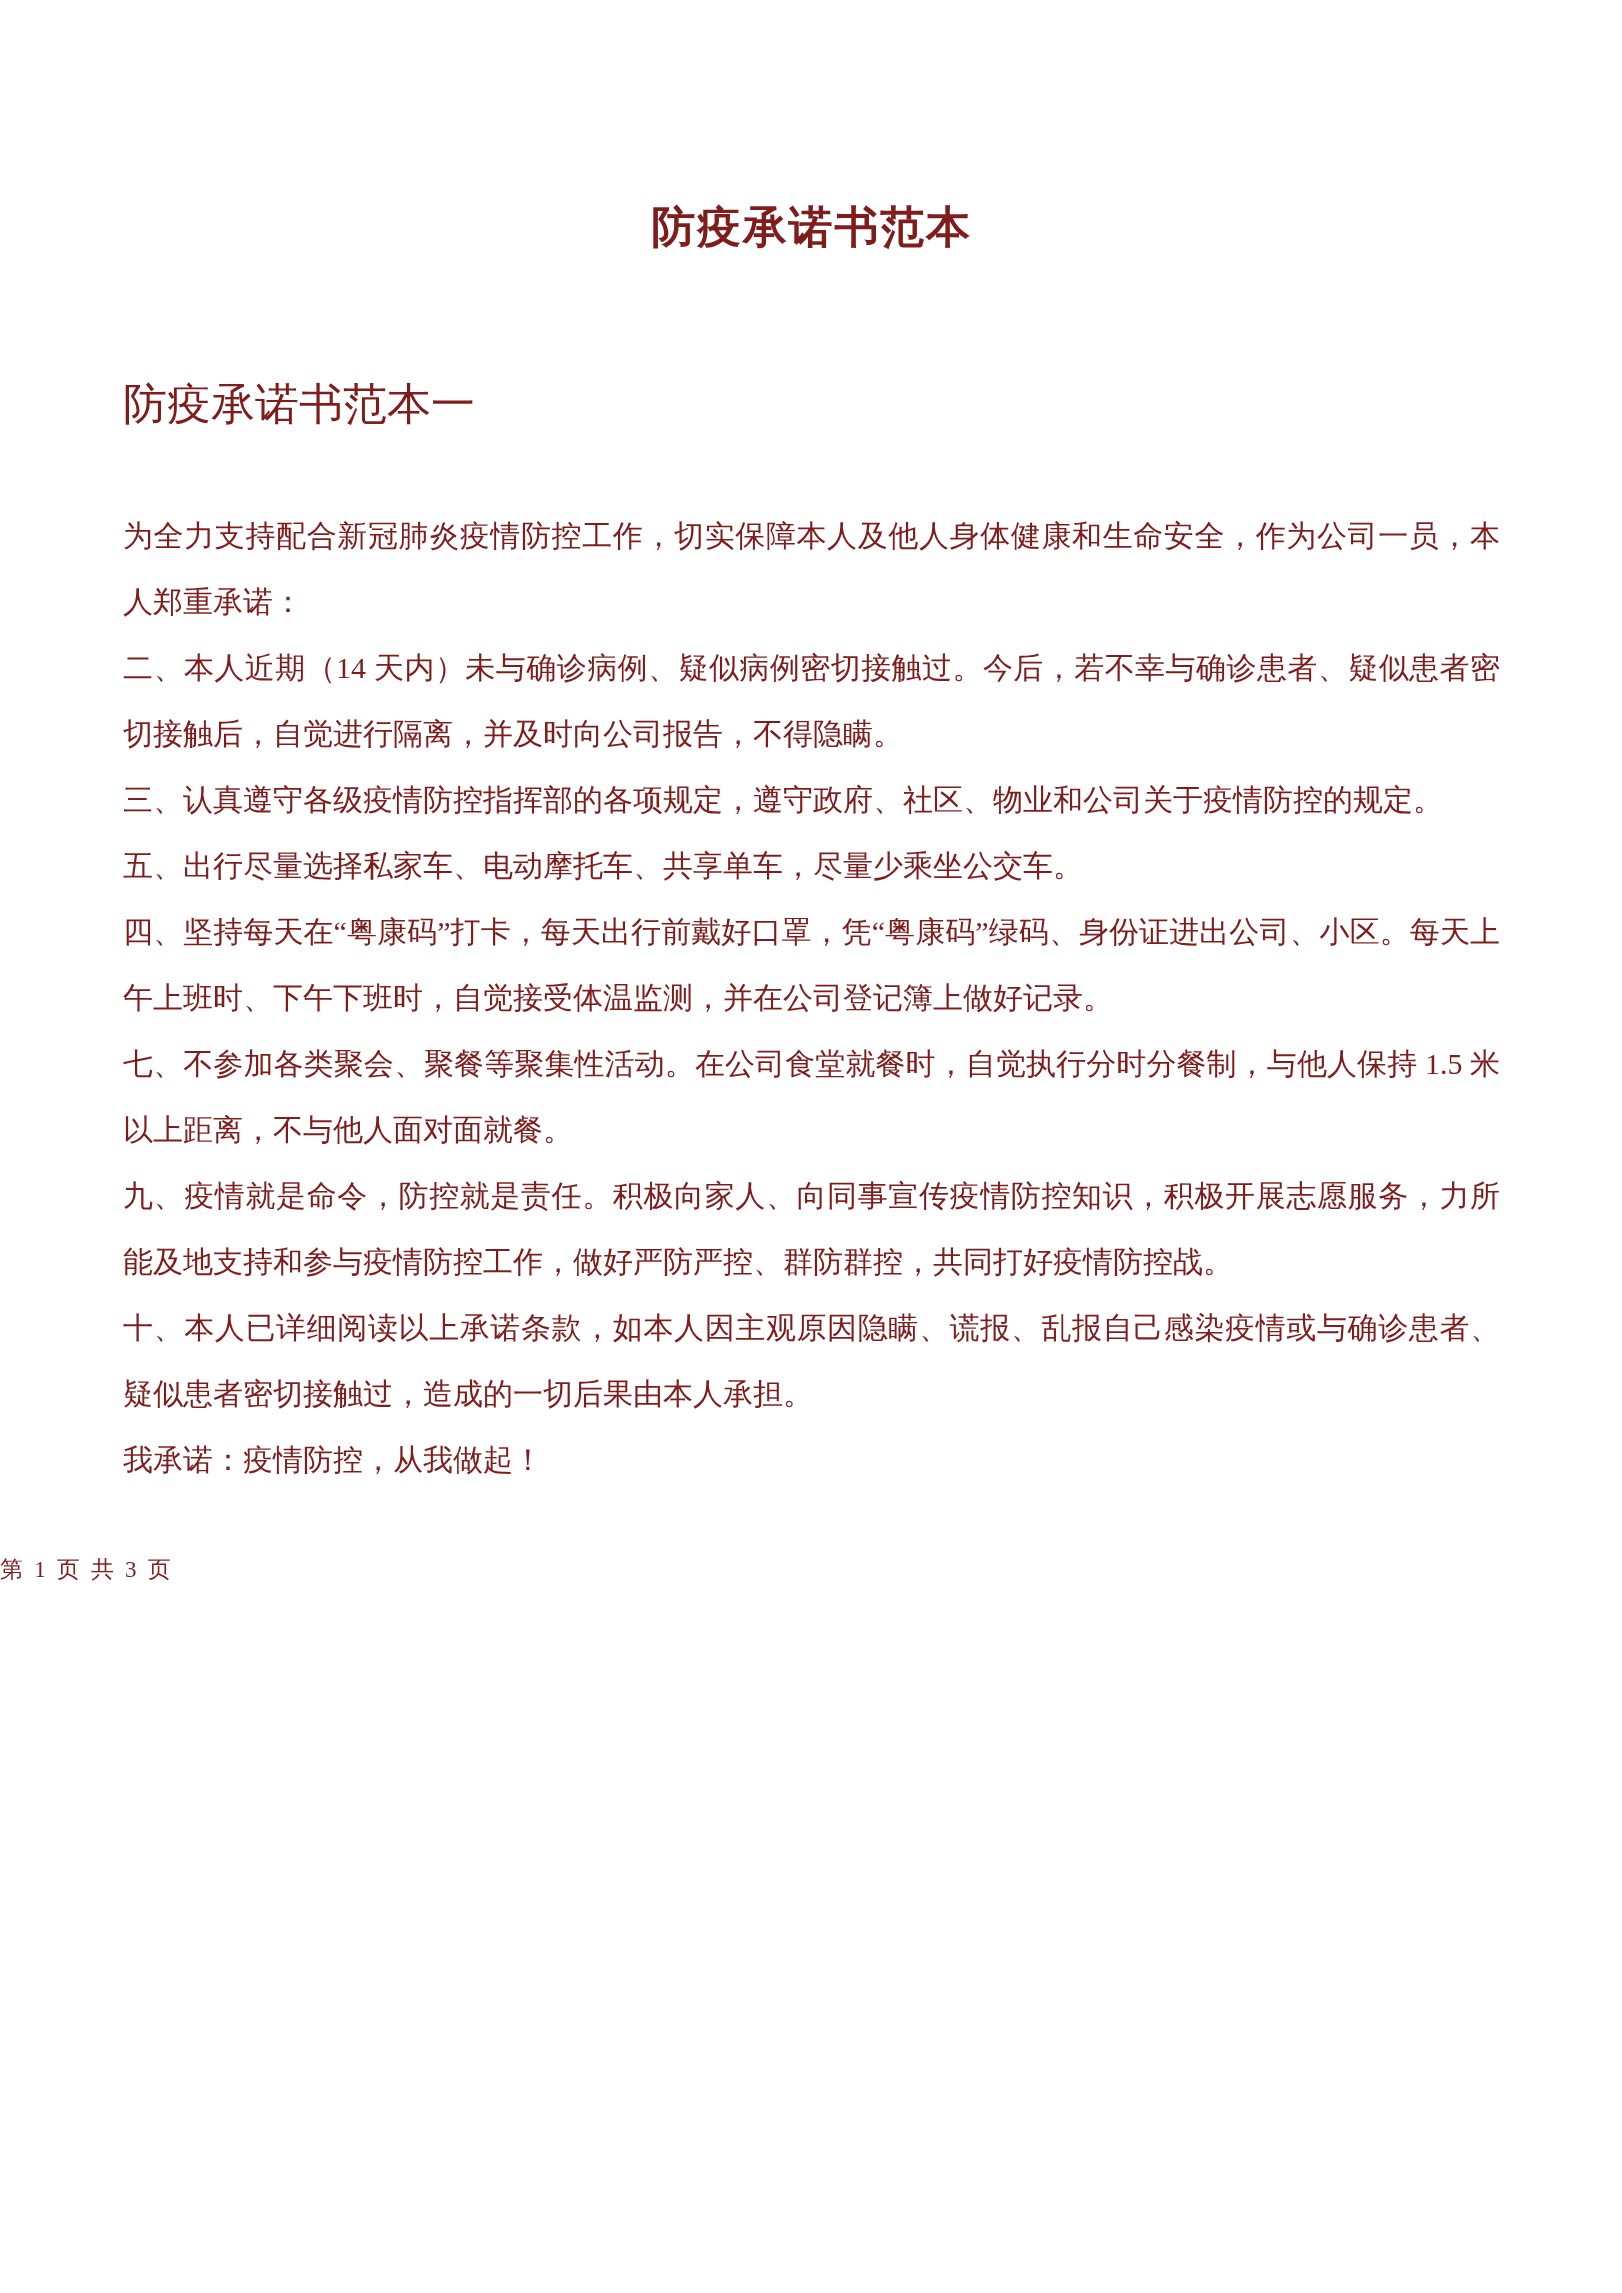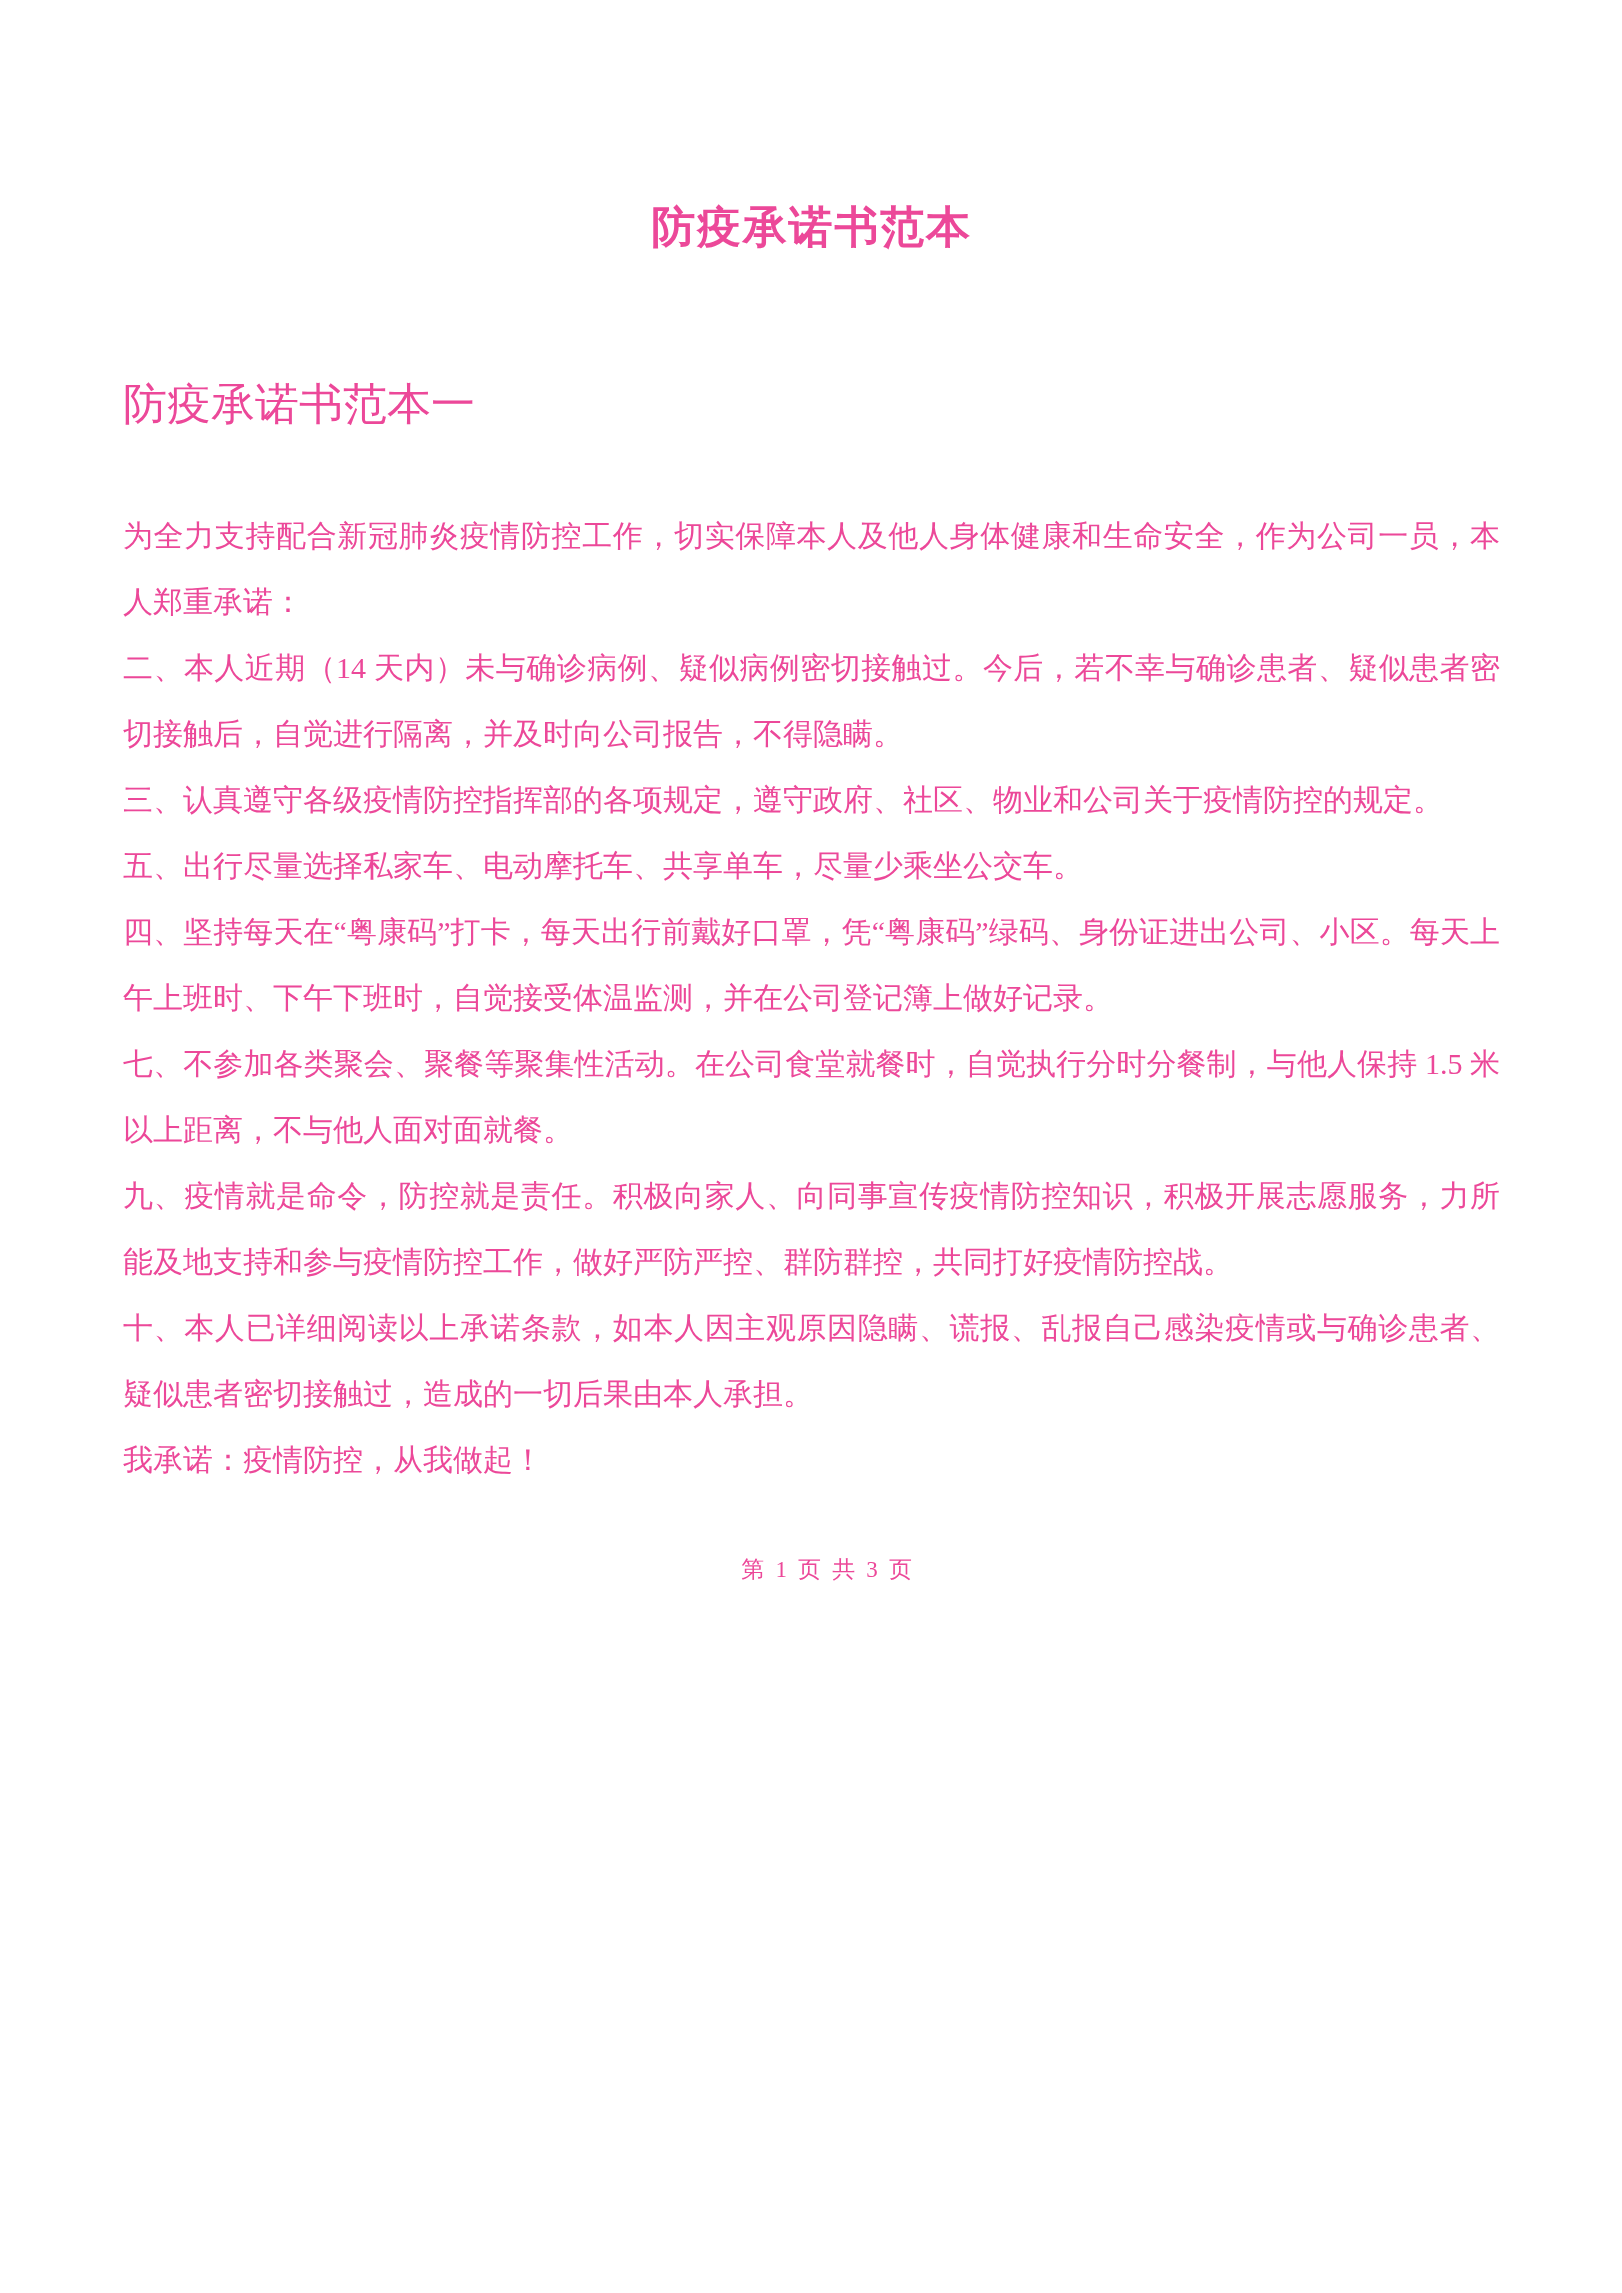--- a/index.html
+++ b/index.html
@@ -5,21 +5,21 @@
   html, body {
     margin: 0;
     padding: 0;
     background: #ffffff;
   }
   .page {
     position: relative;
     width: 1623px;
     height: 1692px;
     background: #ffffff;
-    color: #ec4899;
+    color: #7f1d1d;
     font-family: "Liberation Serif", "DejaVu Serif", serif;
     box-sizing: border-box;
     overflow: hidden;
   }
   .doc-title {
     margin: 0;
     padding-top: 195px;
     text-align: center;
     font-size: 44px;
     font-weight: bold;
@@ -41,24 +41,22 @@
     line-height: 66px;
     text-align: justify;
     text-justify: inter-ideograph;
     word-break: break-all;
   }
   .page-footer {
     position: absolute;
     left: 0;
     right: 0;
     bottom: 107px;
-    text-align: center;
     font-size: 23px;
     letter-spacing: 2.7px;
-    padding-left: 33px;
   }
 </style>
 </head>
 <body>
 
 <div class="page">
 
   <h1 class="doc-title">防疫承诺书范本</h1>
 
   <div class="doc-subtitle">防疫承诺书范本一</div>

